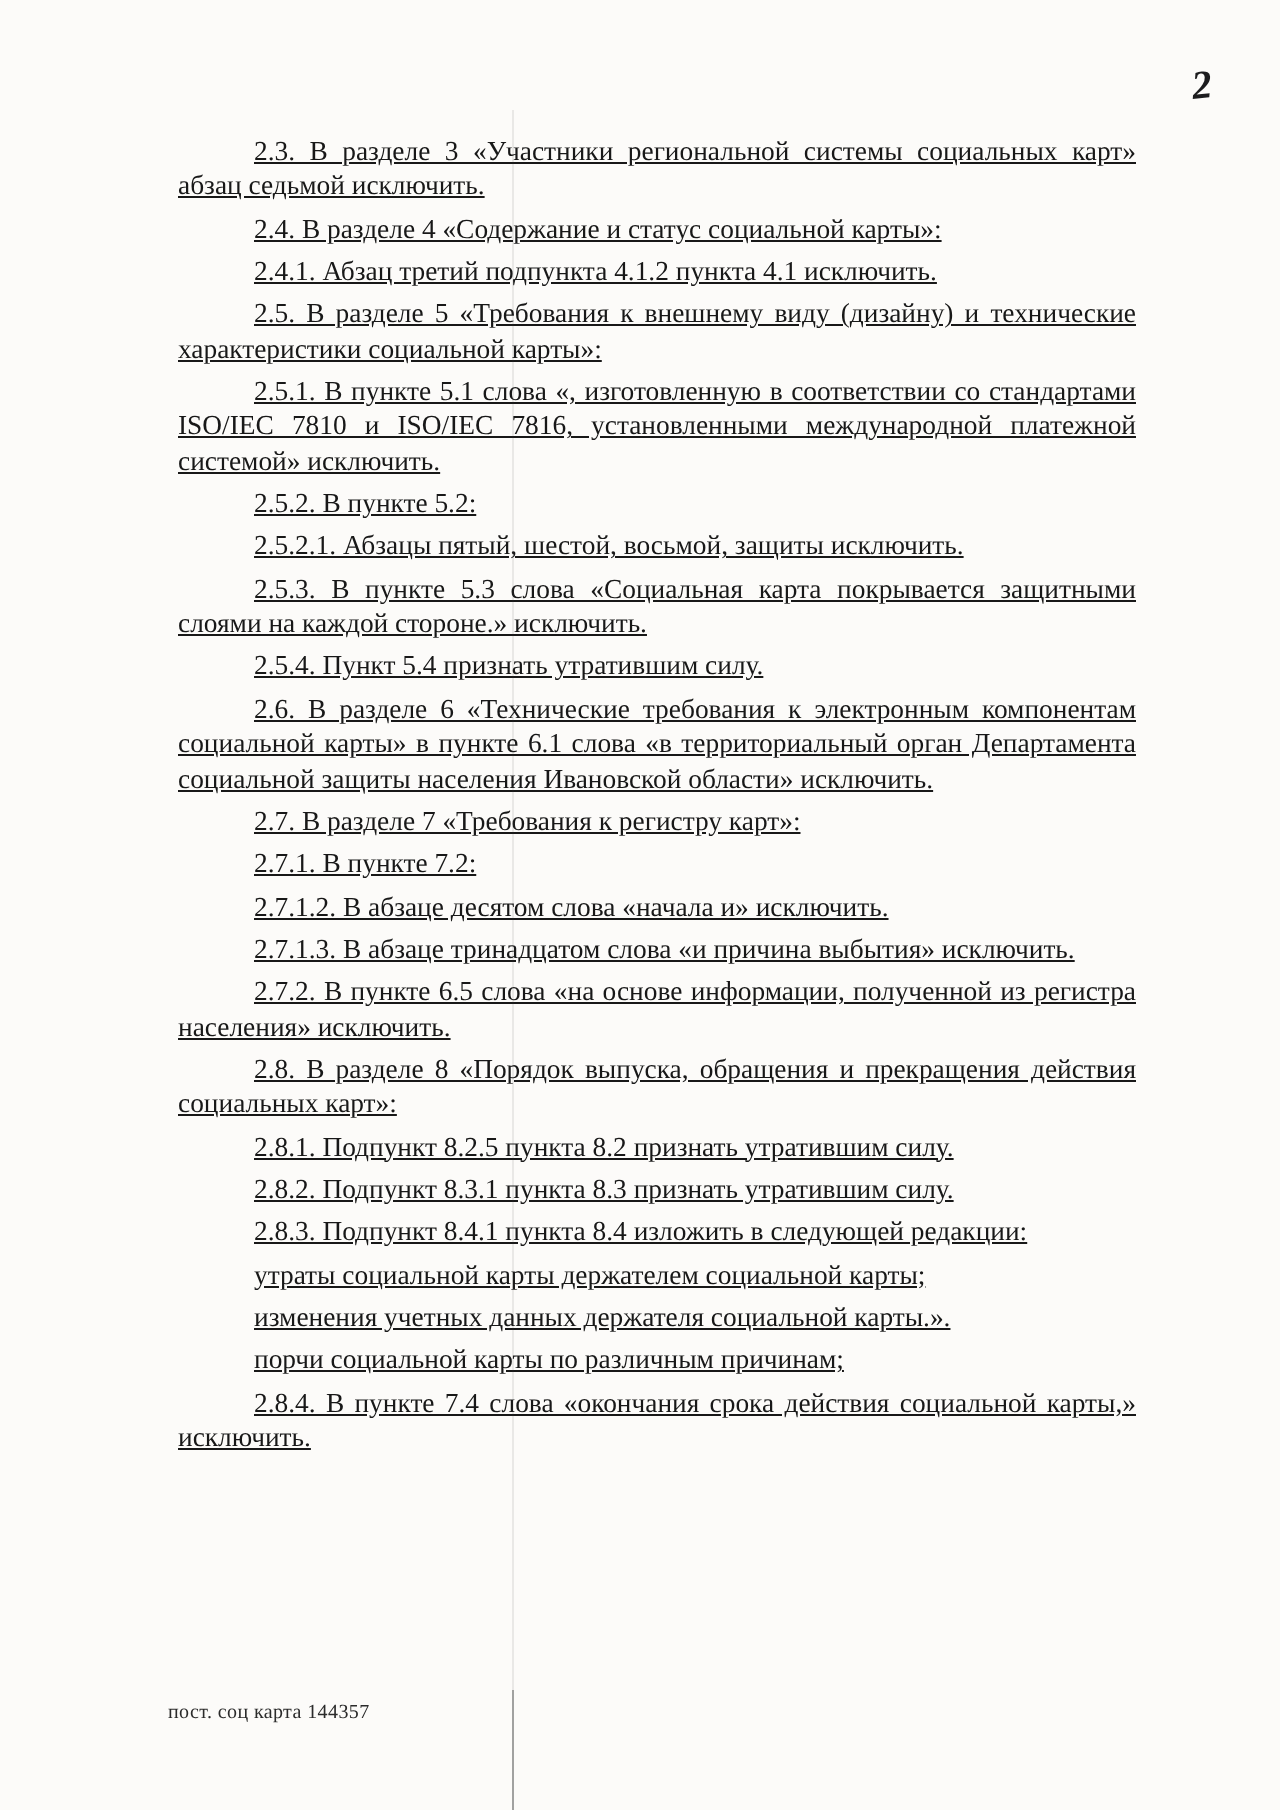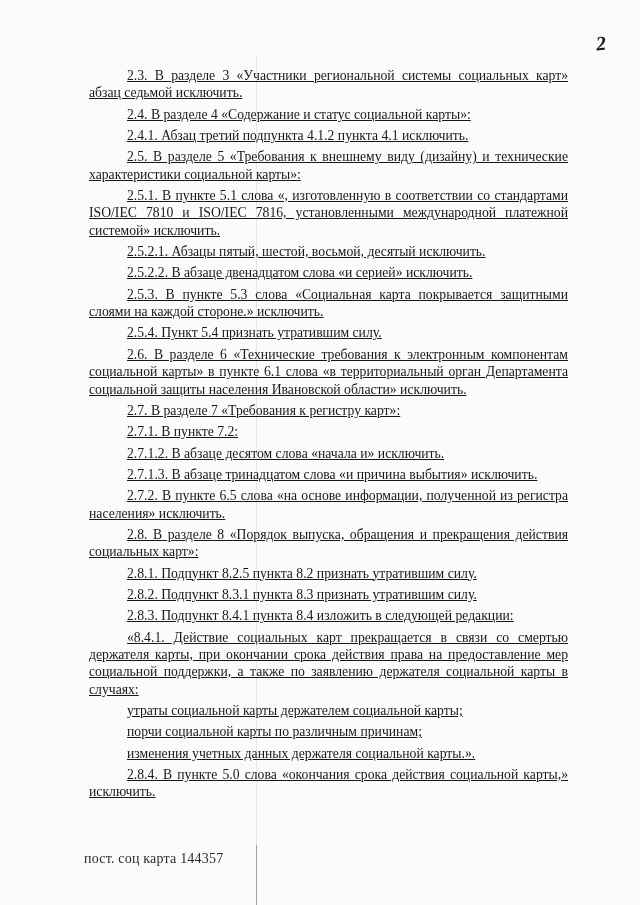--- a/index.html
+++ b/index.html
@@ -57,55 +57,54 @@
     left: 256px;
     top: 845px;
     width: 1px;
     height: 60px;
     background: rgba(50, 50, 50, 0.45);
   }
   .footer-note {
     position: absolute;
     left: 84px;
     top: 851px;
-    font-size: 14px;
+    font-size: 10px;
     color: #2b2b2b;
     letter-spacing: 0.2px;
   }
 </style>
 </head>
 <body>
 
 <div class="page">
   <div class="page-number">2</div>
 
   <div class="content">
       <p class="para">2.3. В разделе 3 «Участники региональной системы социальных карт» абзац седьмой исключить.</p>
       <p class="para">2.4. В разделе 4 «Содержание и статус социальной карты»:</p>
       <p class="para">2.4.1. Абзац третий подпункта 4.1.2 пункта 4.1 исключить.</p>
       <p class="para">2.5. В разделе 5 «Требования к внешнему виду (дизайну) и технические характеристики социальной карты»:</p>
       <p class="para">2.5.1. В пункте 5.1 слова «, изготовленную в соответствии со стандартами ISO/IEC 7810 и ISO/IEC 7816, установленными международной платежной системой» исключить.</p>
-      <p class="para">2.5.2.1. Абзацы пятый, шестой, восьмой, десятый исключить.</p>
-      <p class="para">2.5.2.2. В абзаце двенадцатом слова «и серией» исключить.</p>
+      <p class="para">2.5.2. В пункте 5.2:</p>
+      <p class="para">2.5.2.1. Абзацы пятый, шестой, восьмой, защиты исключить.</p>
       <p class="para">2.5.3. В пункте 5.3 слова «Социальная карта покрывается защитными слоями на каждой стороне.» исключить.</p>
       <p class="para">2.5.4. Пункт 5.4 признать утратившим силу.</p>
       <p class="para">2.6. В разделе 6 «Технические требования к электронным компонентам социальной карты» в пункте 6.1 слова «в территориальный орган Департамента социальной защиты населения Ивановской области» исключить.</p>
       <p class="para">2.7. В разделе 7 «Требования к регистру карт»:</p>
       <p class="para">2.7.1. В пункте 7.2:</p>
       <p class="para">2.7.1.2. В абзаце десятом слова «начала и» исключить.</p>
       <p class="para">2.7.1.3. В абзаце тринадцатом слова «и причина выбытия» исключить.</p>
       <p class="para">2.7.2. В пункте 6.5 слова «на основе информации, полученной из регистра населения» исключить.</p>
       <p class="para">2.8. В разделе 8 «Порядок выпуска, обращения и прекращения действия социальных карт»:</p>
       <p class="para">2.8.1. Подпункт 8.2.5 пункта 8.2 признать утратившим силу.</p>
       <p class="para">2.8.2. Подпункт 8.3.1 пункта 8.3 признать утратившим силу.</p>
       <p class="para">2.8.3. Подпункт 8.4.1 пункта 8.4 изложить в следующей редакции:</p>
-      <p class="para">«8.4.1. Действие социальных карт прекращается в связи со смертью держателя карты, при окончании срока действия права на предоставление мер социальной поддержки, а также по заявлению держателя социальной карты в случаях:</p>
       <p class="para">утраты социальной карты держателем социальной карты;</p>
+      <p class="para">изменения учетных данных держателя социальной карты.».</p>
       <p class="para">порчи социальной карты по различным причинам;</p>
-      <p class="para">изменения учетных данных держателя социальной карты.».</p>
-      <p class="para">2.8.4. В пункте 5.0 слова «окончания срока действия социальной карты,» исключить.</p>
+      <p class="para">2.8.4. В пункте 7.4 слова «окончания срока действия социальной карты,» исключить.</p>
     </div>
 
   <div class="crease"></div>
   <div class="crease-bottom"></div>
 
   <div class="footer-note">пост. соц карта 144357</div>
 </div>
 
 </body></html>

